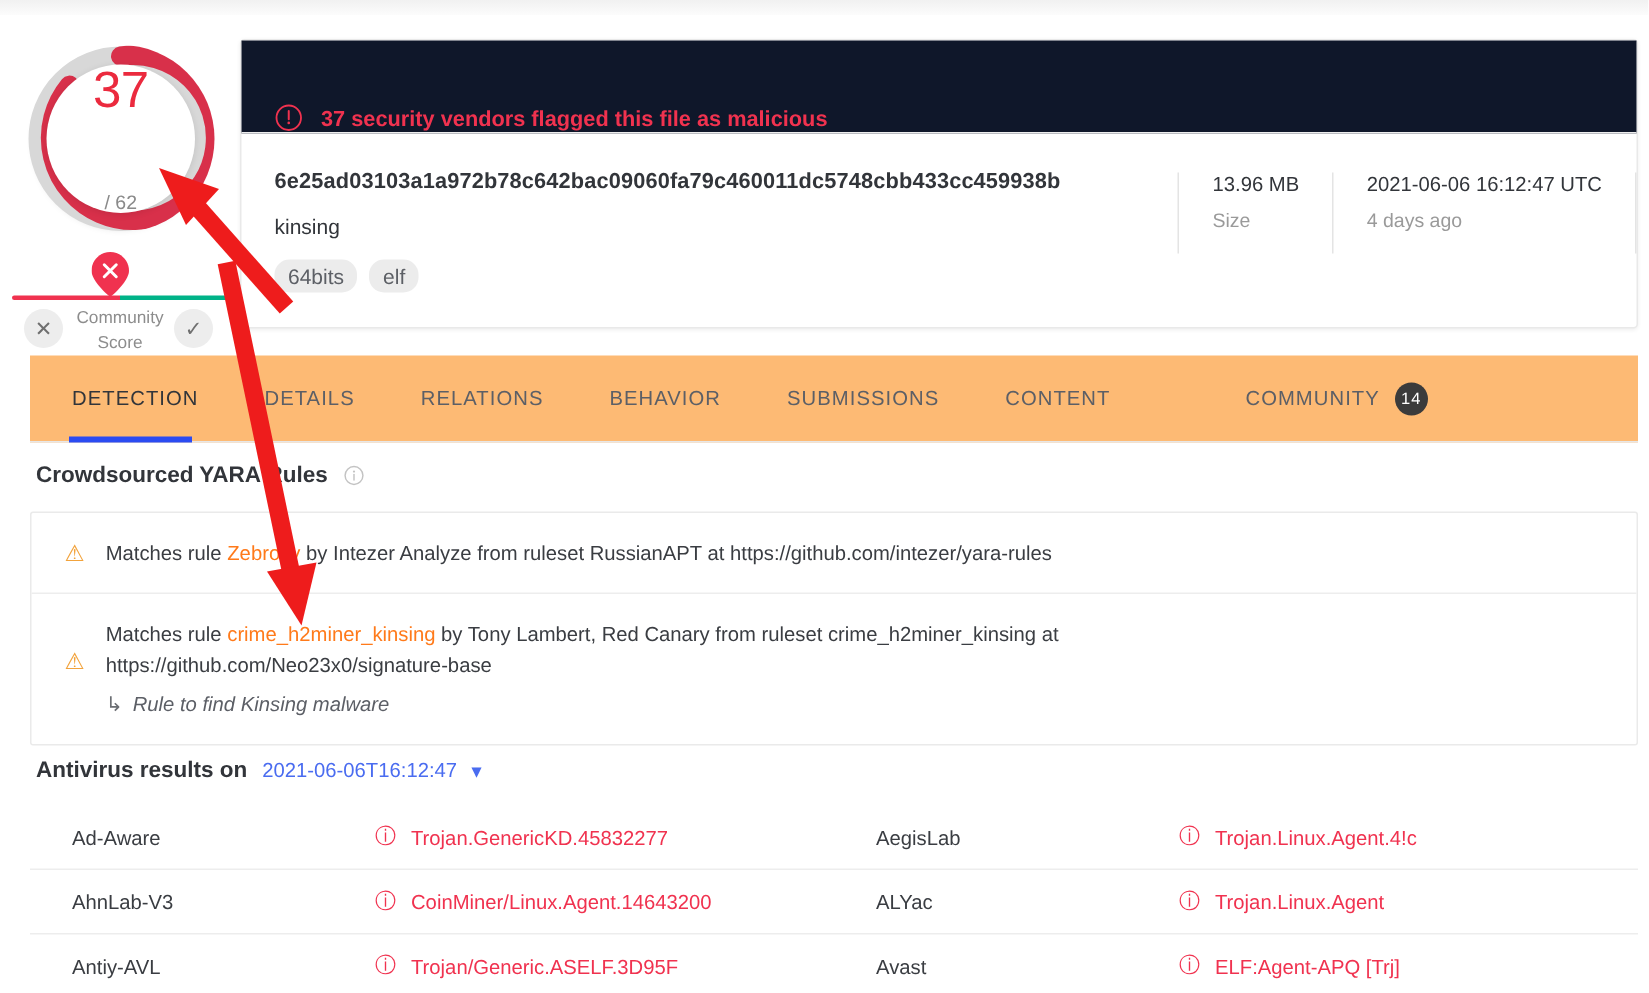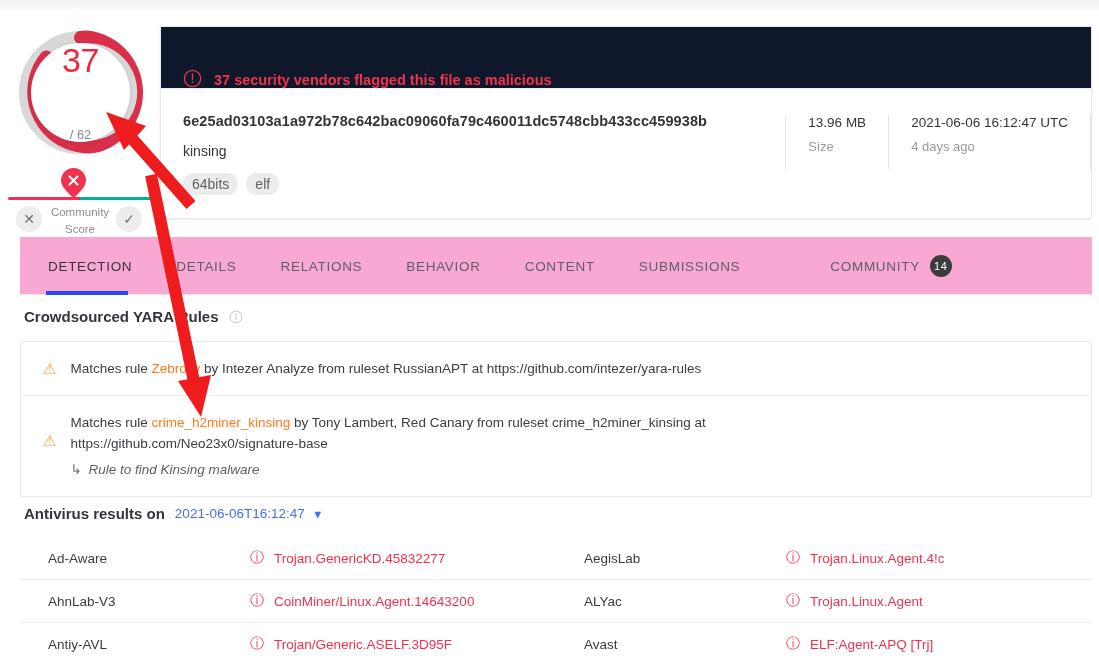--- a/index.html
+++ b/index.html
@@ -79,22 +79,22 @@
   }
   .hdr-meta { display:flex; align-items:flex-start; padding-top:2px; }
   .meta-cell { padding:0 22px; border-left:1px solid #e4e4e4; min-height:54px; }
   .meta-cell.endcap { border-left:1px solid #e4e4e4; width:1px; padding:0; }
   .meta-v { font-size:13.5px; color:#32353a; }
   .meta-s { font-size:13px; color:#9a9a9a; margin-top:9px; }
 
   
   .tabbar {
     position:absolute; left:20px; top:237px; width:1072px; height:58px;
-    background:#f9a8d4; border-bottom:1px solid #e7e7e7;
-    display:flex; align-items:flex-start;
+    background:#fdba74; border-bottom:1px solid #e7e7e7;
+    display:flex; align-items:center;
   }
   .tab {
     position:relative; height:58px; display:flex; align-items:center;
     padding:0 22px; font-size:13.5px; letter-spacing:0.7px; color:#5c5f66;
     cursor:pointer;
   }
   .tab.first { padding-left:28px; }
   .tab.active { color:#32353a; }
   .tab.active::after {
     content:""; position:absolute; left:26px; right:26px; bottom:0;
@@ -214,24 +214,24 @@
     <div class="tab">
         <span>DETAILS</span>
       </div>
     <div class="tab">
         <span>RELATIONS</span>
       </div>
     <div class="tab">
         <span>BEHAVIOR</span>
       </div>
     <div class="tab">
+        <span>SUBMISSIONS</span>
+      </div>
+    <div class="tab">
         <span>CONTENT</span>
-      </div>
-    <div class="tab">
-        <span>SUBMISSIONS</span>
       </div>
     <div class="tab community">
       <span>COMMUNITY</span>
       <span class="badge">14</span>
     </div>
   </div>
 
   <div class="sec-title" style="top:308px;">
     <span>Crowdsourced YARA Rules</span>
     <svg width="14" height="14" viewBox="0 0 16 16">

